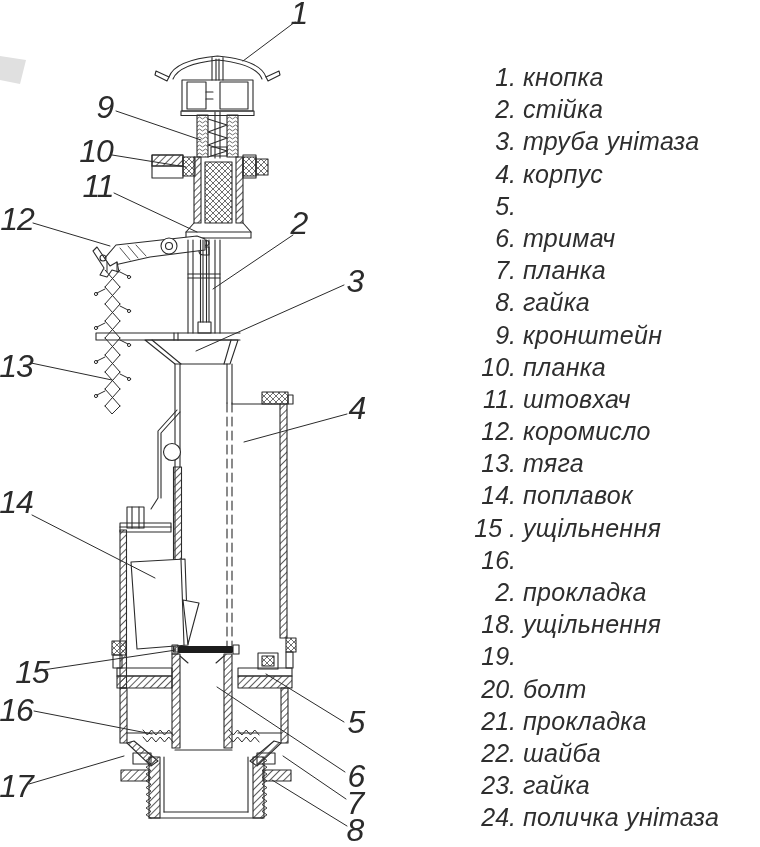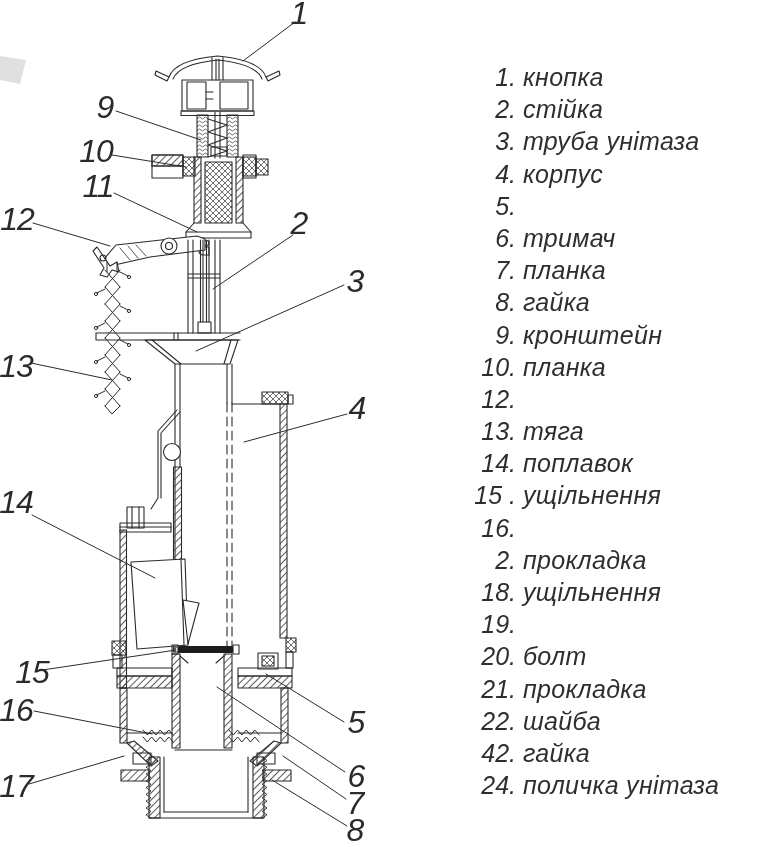--- a/index.html
+++ b/index.html
@@ -281,21 +281,26 @@
       </div>
     <div class="lrow">
         <span class="lnum">9.</span>
         <span class="llab">кронштейн</span>
       </div>
     <div class="lrow">
         <span class="lnum">10.</span>
         <span class="llab">планка</span>
       </div>
     <div class="lrow">
+        <span class="lnum">11.</span>
+        <span class="llab">штовхач</span>
+      </div>
+    <div class="lrow">
         <span class="lnum">12.</span>
+        <span class="llab">коромисло</span>
       </div>
     <div class="lrow">
         <span class="lnum">13.</span>
         <span class="llab">тяга</span>
       </div>
     <div class="lrow">
         <span class="lnum">14.</span>
         <span class="llab">поплавок</span>
       </div>
     <div class="lrow">
@@ -322,21 +327,21 @@
       </div>
     <div class="lrow">
         <span class="lnum">21.</span>
         <span class="llab">прокладка</span>
       </div>
     <div class="lrow">
         <span class="lnum">22.</span>
         <span class="llab">шайба</span>
       </div>
     <div class="lrow">
-        <span class="lnum">42.</span>
+        <span class="lnum">23.</span>
         <span class="llab">гайка</span>
       </div>
     <div class="lrow">
         <span class="lnum">24.</span>
         <span class="llab">поличка унітаза</span>
       </div>
   </div>
 
 </div>
 

